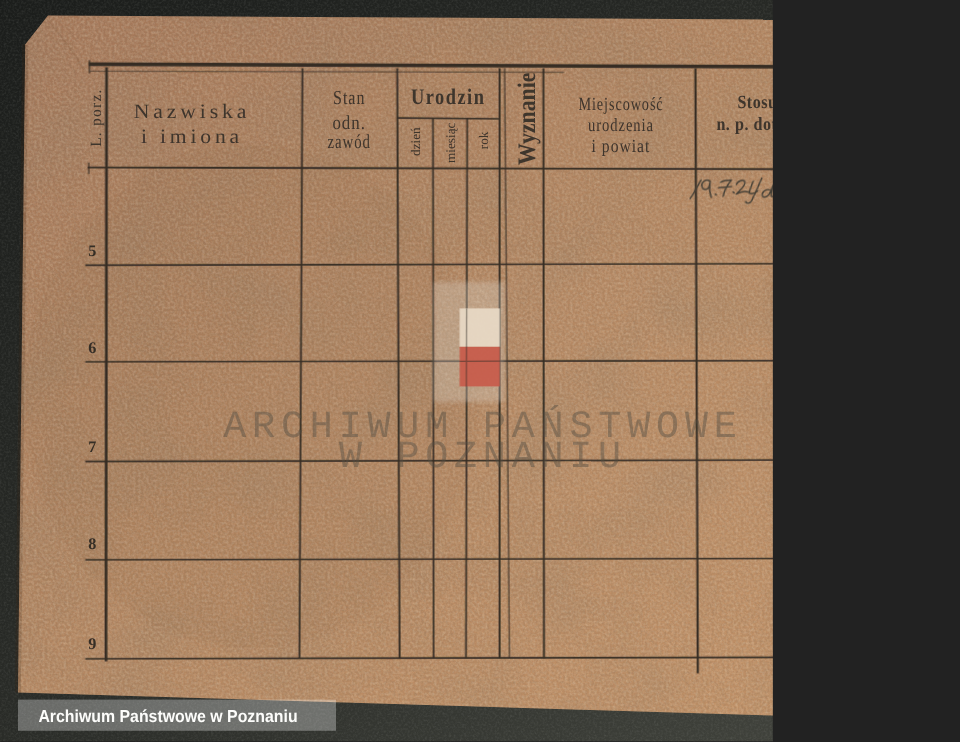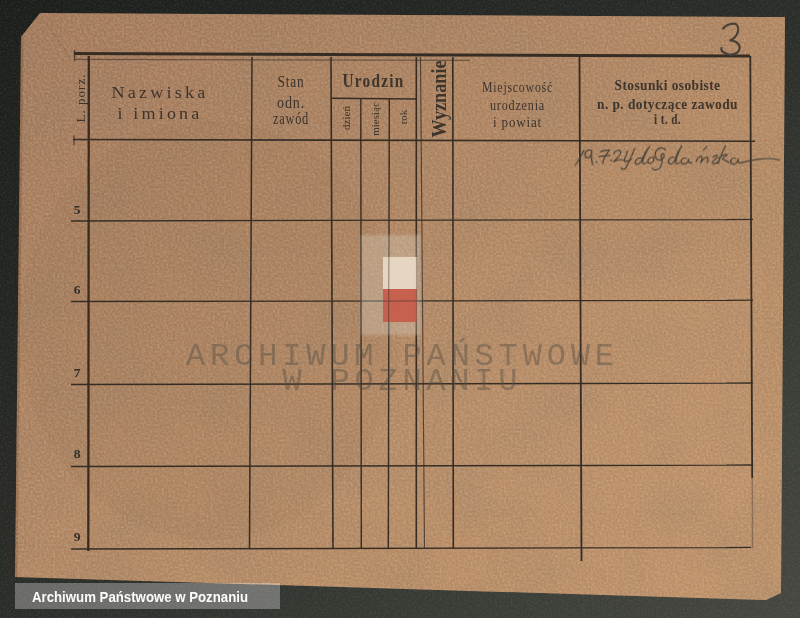--- a/index.html
+++ b/index.html
@@ -1,16 +1,16 @@
 <!DOCTYPE html>
 <html><head>
 <meta charset="utf-8">
 <style>
   html,body{margin:0;padding:0;background:#222;}
-  #stage{width:800px;height:618px;overflow:hidden;position:relative;font-family:"Liberation Serif", serif;}
+  #stage{width:644px;height:618px;overflow:hidden;position:relative;font-family:"Liberation Serif", serif;}
   svg text{font-family:"Liberation Serif", serif;}
 </style>
 </head>
 <body>
 <div id="stage">
 <svg width="800" height="618" viewBox="0 0 800 618">
 <defs>
   <linearGradient id="bgGrad" x1="0" y1="0" x2="1" y2="1">
     <stop offset="0" stop-color="#1b1d1b"></stop>
     <stop offset="0.5" stop-color="#2a2c28"></stop>

